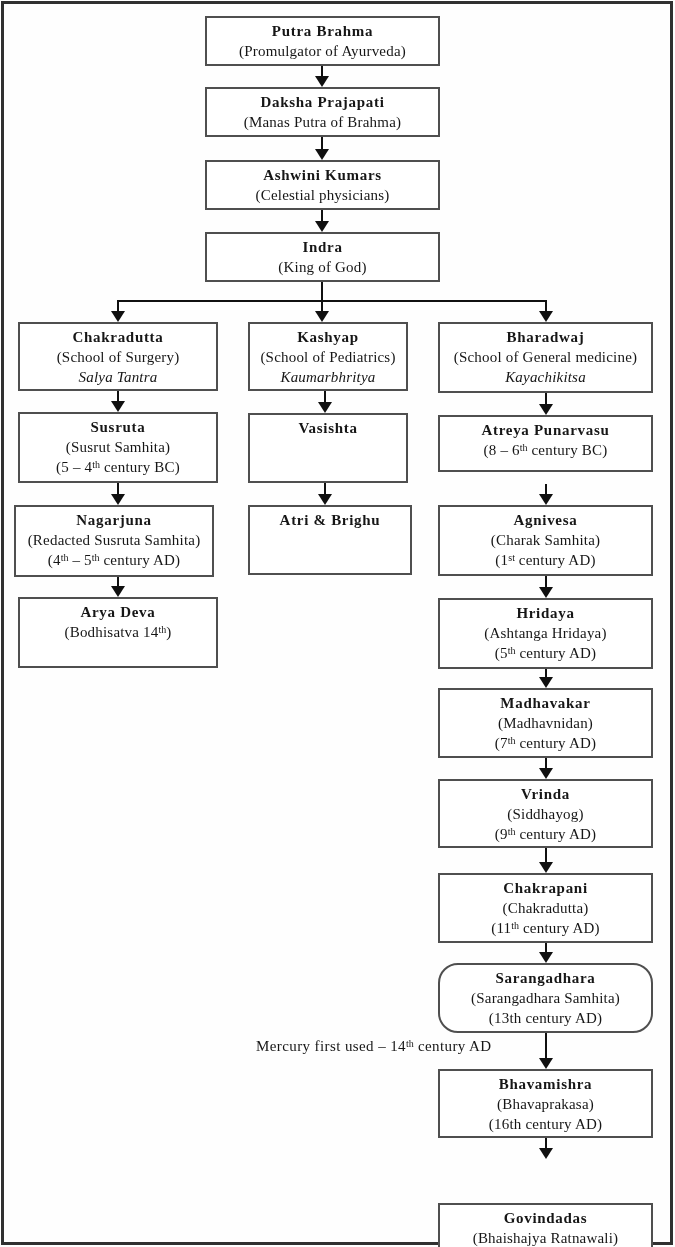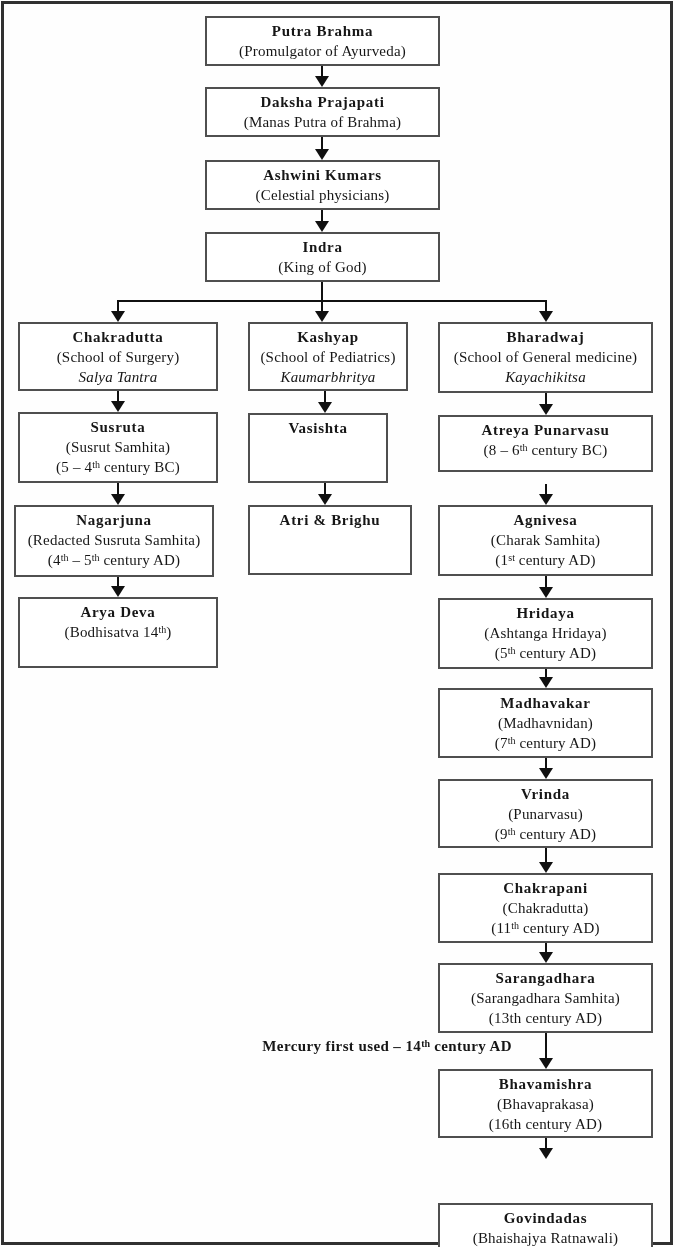--- a/index.html
+++ b/index.html
@@ -21,43 +21,43 @@
   .it { font-style:italic; }
   sup { font-size:10px; line-height:0; vertical-align:4px; letter-spacing:0; }
   .vl { position:absolute; width:2px; background:#101010; }
   .hl { position:absolute; height:2px; background:#101010; }
   .ah {
     position:absolute; width:0; height:0;
     border-left:7px solid transparent; border-right:7px solid transparent;
     border-top:11px solid #101010;
   }
   #mercury-note {
-    position:absolute; left:256px; top:1036px; width:256px; text-align:right;
-    font-weight:bold; font-size:15px; line-height:20px; letter-spacing:0.4px;
+    position:absolute; left:256px; top:1036px; width:256px; text-align:left;
+    font-weight:normal; font-size:15px; line-height:20px; letter-spacing:0.4px;
   }
   
   #n-brahma      { left:205px; top:16px;   width:235px; height:50px; }
   #n-daksha      { left:205px; top:87px;   width:235px; height:50px; }
   #n-ashwini     { left:205px; top:160px;  width:235px; height:50px; }
   #n-indra       { left:205px; top:232px;  width:235px; height:50px; }
   #n-dhanwantari { left:18px;  top:322px;  width:200px; height:69px; }
   #n-susruta     { left:18px;  top:412px;  width:200px; height:71px; }
   #n-nagarjuna   { left:14px;  top:505px;  width:200px; height:72px; }
   #n-aryadeva    { left:18px;  top:597px;  width:200px; height:71px; }
   #n-kashyap     { left:248px; top:322px;  width:160px; height:69px; }
-  #n-vasishta    { left:248px; top:413px;  width:140px; height:70px; }
+  #n-vasishta    { left:248px; top:413px;  width:160px; height:70px; }
   #n-atri        { left:248px; top:505px;  width:164px; height:70px; }
   #n-bharadwaj   { left:438px; top:322px;  width:215px; height:71px; }
   #n-atreya      { left:438px; top:415px;  width:215px; height:57px; }
   #n-agnivesa    { left:438px; top:505px;  width:215px; height:71px; }
   #n-vagbhata    { left:438px; top:598px;  width:215px; height:71px; }
   #n-madhavakar  { left:438px; top:688px;  width:215px; height:70px; }
   #n-vrinda      { left:438px; top:779px;  width:215px; height:69px; }
   #n-chakrapani  { left:438px; top:873px;  width:215px; height:70px; }
-  #n-sarangadhara{ left:438px; top:963px;  width:215px; height:70px; }
+  #n-sarangadhara{ left:438px; top:963px;  width:215px; height:70px;border-radius:20px; }
   #n-bhavamishra { left:438px; top:1069px; width:215px; height:69px; }
   #n-govindadas  { left:438px; top:1159px; width:215px; height:70px;margin-top:44px; }
 </style>
 </head>
 <body>
 
 <div id="stage">
   <div id="frame"></div>
 
   <div class="node" id="n-brahma">
@@ -128,21 +128,21 @@
     <div class="ln">(Ashtanga Hridaya)</div>
     <div class="ln">(5<sup>th</sup> century AD)</div>
   </div>
   <div class="node" id="n-madhavakar">
     <div class="nm">Madhavakar</div>
     <div class="ln">(Madhavnidan)</div>
     <div class="ln">(7<sup>th</sup> century AD)</div>
   </div>
   <div class="node" id="n-vrinda">
     <div class="nm">Vrinda</div>
-    <div class="ln">(Punarvasu)</div>
+    <div class="ln">(Siddhayog)</div>
     <div class="ln">(9<sup>th</sup> century AD)</div>
   </div>
   <div class="node" id="n-chakrapani">
     <div class="nm">Chakrapani</div>
     <div class="ln">(Chakradutta)</div>
     <div class="ln">(11<sup>th</sup> century AD)</div>
   </div>
   <div class="node" id="n-sarangadhara">
     <div class="nm">Sarangadhara</div>
     <div class="ln">(Sarangadhara Samhita)</div>

